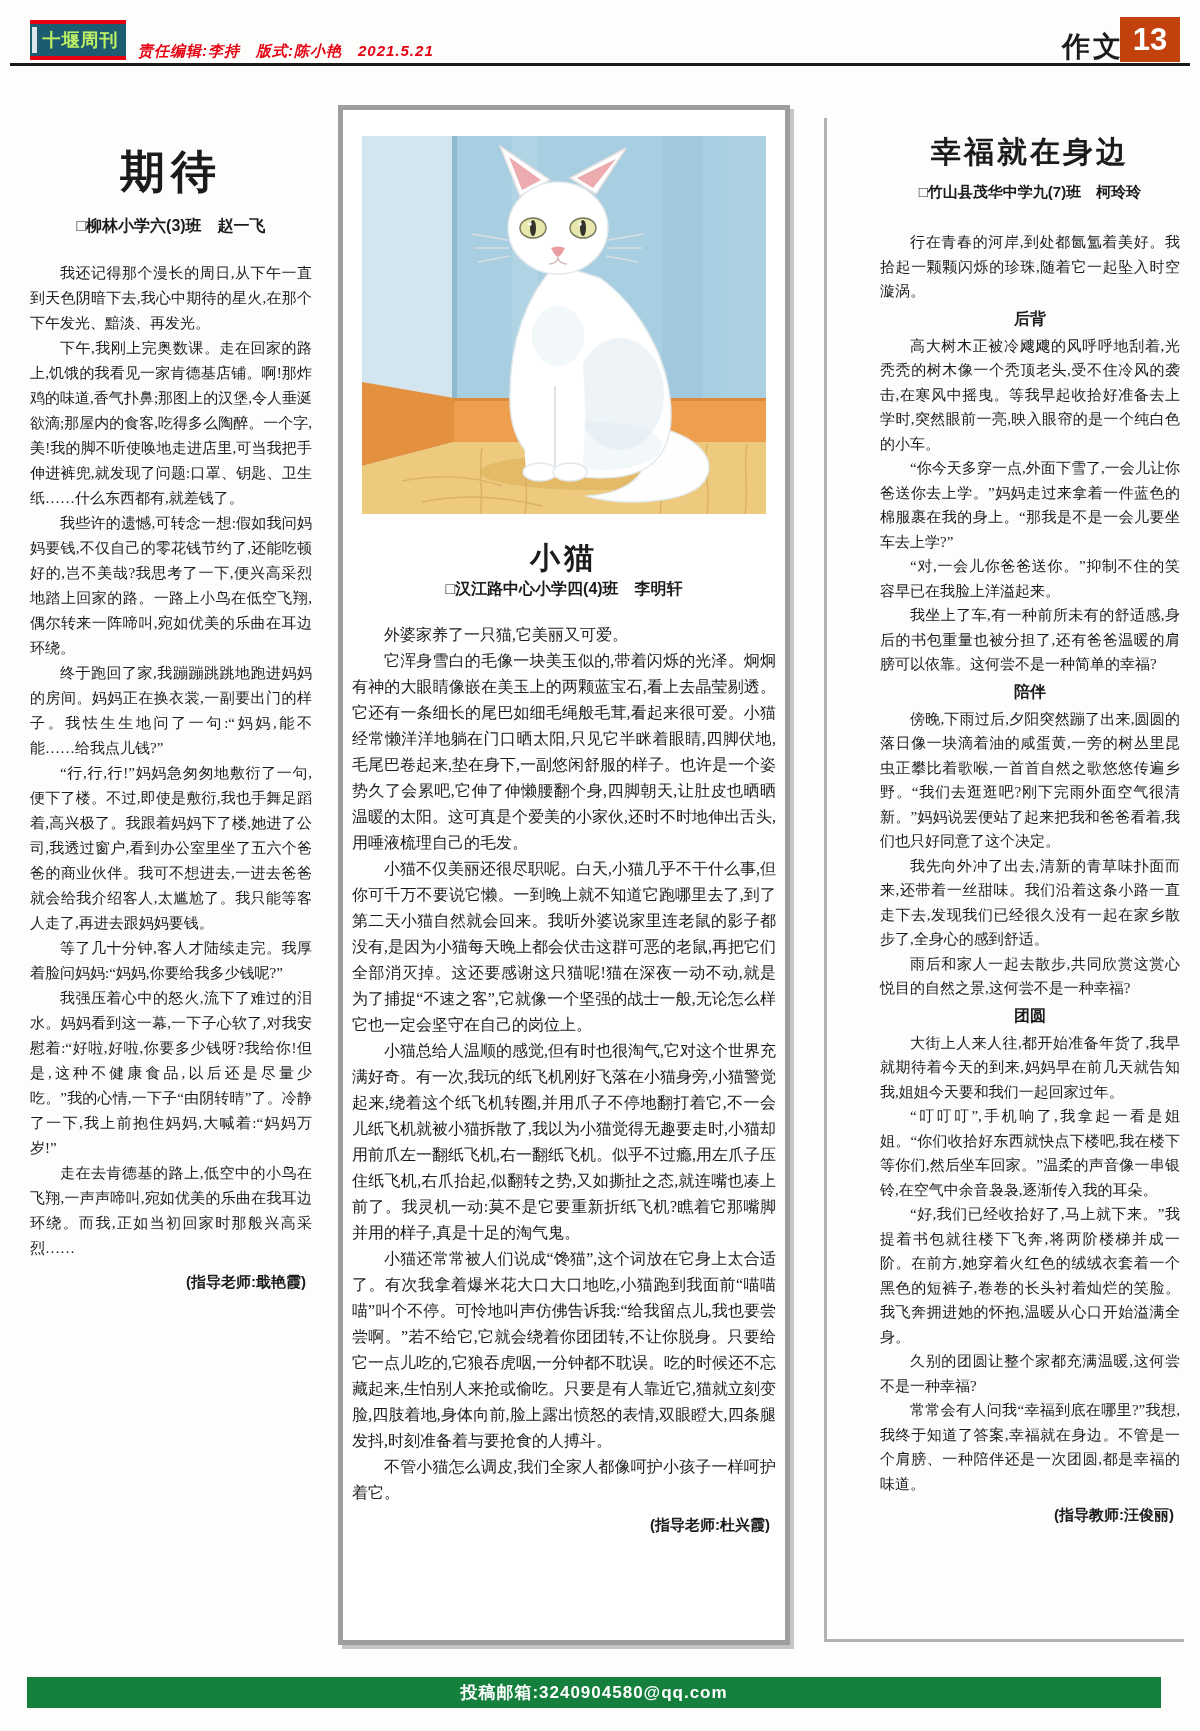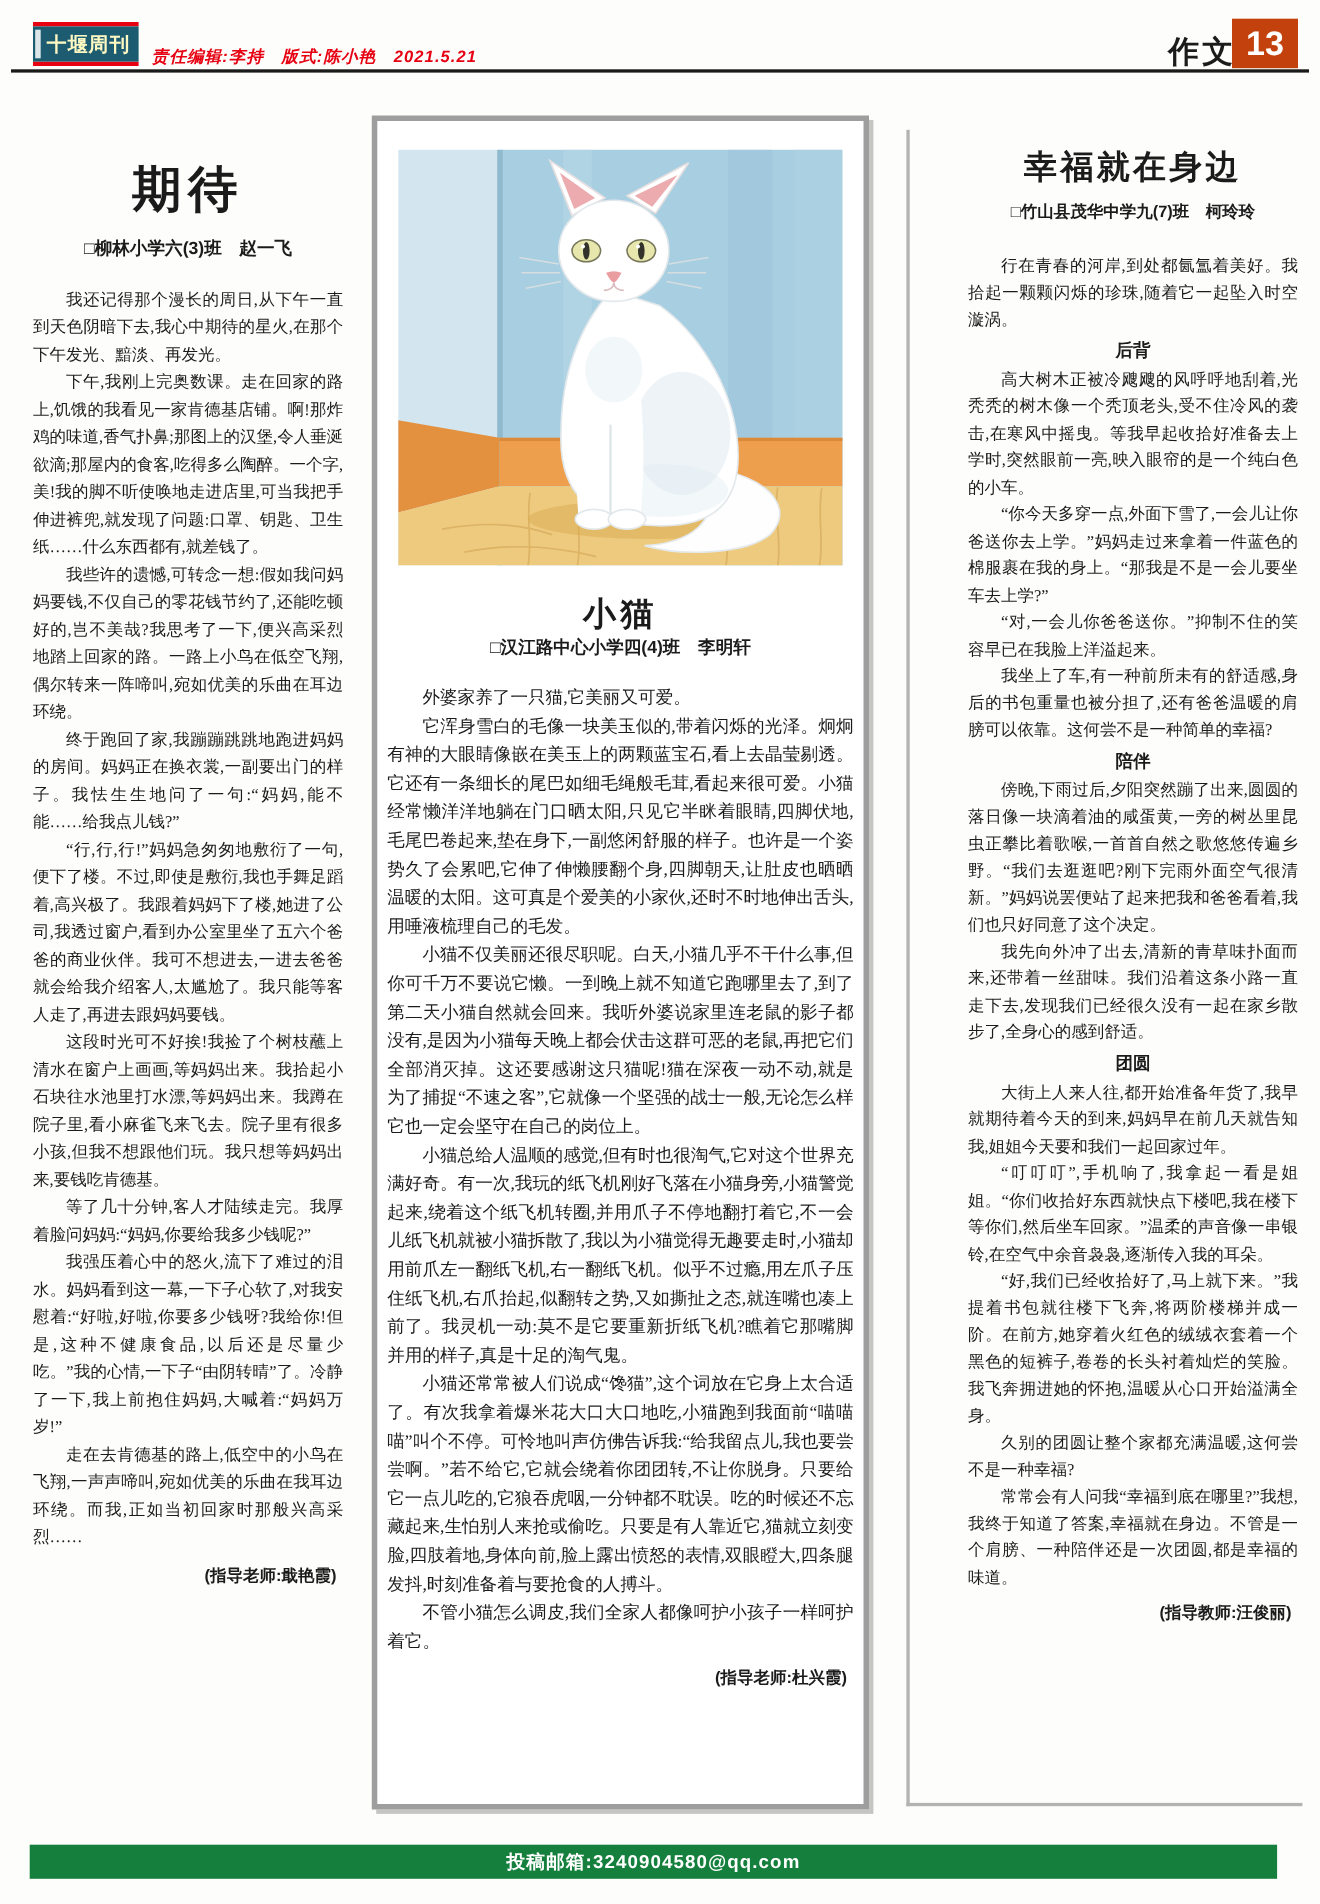--- a/index.html
+++ b/index.html
@@ -4,21 +4,21 @@
 <style>
   html,body{margin:0;padding:0;background:#ffffff;}
   .page{position:relative;width:1200px;height:1731px;background:#fdfdfc;overflow:hidden;
         font-family:"Liberation Serif", serif;color:#1b1b1b;}
 
   
   .masthead{position:absolute;left:30px;top:20px;width:96px;height:40px;}
   .masthead .bar{height:4px;background:#e60012;}
   .masthead .plate{height:32px;background:#1d5b70;display:flex;align-items:center;justify-content:center;position:relative;}
   .masthead .side-strip{position:absolute;left:2px;top:3px;bottom:3px;width:5px;background:#f2f5f6;opacity:.9;}
-  .masthead .plate span{color:#fef9c3;font-weight:bold;font-size:18px;letter-spacing:1px;
+  .masthead .plate span{color:#bef264;font-weight:bold;font-size:18px;letter-spacing:1px;
         font-family:"Liberation Serif", serif;padding-left:5px;}
   .editor-line{position:absolute;left:138px;top:42px;color:#e60012;font-weight:bold;font-style:italic;
         font-size:15px;font-family:"Liberation Sans", sans-serif;letter-spacing:1px;}
   .section-label{position:absolute;left:1062px;top:28px;font-size:28px;font-weight:bold;letter-spacing:3px;}
   .page-badge{position:absolute;left:1120px;top:17px;width:60px;height:45px;background:#c2410c;
         display:flex;align-items:center;justify-content:center;}
   .page-badge span{color:#fff;font-size:31px;font-weight:bold;font-family:"Liberation Sans", sans-serif;}
   .header-rule{position:absolute;left:10px;top:63px;width:1180px;height:3px;background:#1a1a1a;}
 
   
@@ -83,21 +83,20 @@
 
   <div class="col-left">
     <h2 class="essay-title">期待</h2>
     <div class="byline">□柳林小学六(3)班　赵一飞</div>
     <div>
       <p class="para">我还记得那个漫长的周日,从下午一直到天色阴暗下去,我心中期待的星火,在那个下午发光、黯淡、再发光。</p>
       <p class="para">下午,我刚上完奥数课。走在回家的路上,饥饿的我看见一家肯德基店铺。啊!那炸鸡的味道,香气扑鼻;那图上的汉堡,令人垂涎欲滴;那屋内的食客,吃得多么陶醉。一个字,美!我的脚不听使唤地走进店里,可当我把手伸进裤兜,就发现了问题:口罩、钥匙、卫生纸……什么东西都有,就差钱了。</p>
       <p class="para">我些许的遗憾,可转念一想:假如我问妈妈要钱,不仅自己的零花钱节约了,还能吃顿好的,岂不美哉?我思考了一下,便兴高采烈地踏上回家的路。一路上小鸟在低空飞翔,偶尔转来一阵啼叫,宛如优美的乐曲在耳边环绕。</p>
       <p class="para">终于跑回了家,我蹦蹦跳跳地跑进妈妈的房间。妈妈正在换衣裳,一副要出门的样子。我怯生生地问了一句:“妈妈,能不能……给我点儿钱?”</p>
       <p class="para">“行,行,行!”妈妈急匆匆地敷衍了一句,便下了楼。不过,即使是敷衍,我也手舞足蹈着,高兴极了。我跟着妈妈下了楼,她进了公司,我透过窗户,看到办公室里坐了五六个爸爸的商业伙伴。我可不想进去,一进去爸爸就会给我介绍客人,太尴尬了。我只能等客人走了,再进去跟妈妈要钱。</p>
-      <p class="para">这段时光可不好挨!我捡了个树枝蘸上清水在窗户上画画,等妈妈出来。我拾起小石块往水池里打水漂,等妈妈出来。我蹲在院子里,看小麻雀飞来飞去。院子里有很多小孩,但我不想跟他们玩。我只想等妈妈出来,要钱吃肯德基。</p>
       <p class="para">等了几十分钟,客人才陆续走完。我厚着脸问妈妈:“妈妈,你要给我多少钱呢?”</p>
       <p class="para">我强压着心中的怒火,流下了难过的泪水。妈妈看到这一幕,一下子心软了,对我安慰着:“好啦,好啦,你要多少钱呀?我给你!但是,这种不健康食品,以后还是尽量少吃。”我的心情,一下子“由阴转晴”了。冷静了一下,我上前抱住妈妈,大喊着:“妈妈万岁!”</p>
       <p class="para">走在去肯德基的路上,低空中的小鸟在飞翔,一声声啼叫,宛如优美的乐曲在我耳边环绕。而我,正如当初回家时那般兴高采烈……</p>
     </div>
     <div class="signature">(指导老师:戢艳霞)</div>
   </div>
 
   <div class="mid-frame">
     <svg class="illustration" viewBox="0 0 404 378" xmlns="http://www.w3.org/2000/svg">
       <g>
@@ -180,20 +179,21 @@
 
       <h3 class="subhead">后背</h3>
       <p class="para">高大树木正被冷飕飕的风呼呼地刮着,光秃秃的树木像一个秃顶老头,受不住冷风的袭击,在寒风中摇曳。等我早起收拾好准备去上学时,突然眼前一亮,映入眼帘的是一个纯白色的小车。</p>
       <p class="para">“你今天多穿一点,外面下雪了,一会儿让你爸送你去上学。”妈妈走过来拿着一件蓝色的棉服裹在我的身上。“那我是不是一会儿要坐车去上学?”</p>
       <p class="para">“对,一会儿你爸爸送你。”抑制不住的笑容早已在我脸上洋溢起来。</p>
       <p class="para">我坐上了车,有一种前所未有的舒适感,身后的书包重量也被分担了,还有爸爸温暖的肩膀可以依靠。这何尝不是一种简单的幸福?</p>
 
       <h3 class="subhead">陪伴</h3>
       <p class="para">傍晚,下雨过后,夕阳突然蹦了出来,圆圆的落日像一块滴着油的咸蛋黄,一旁的树丛里昆虫正攀比着歌喉,一首首自然之歌悠悠传遍乡野。“我们去逛逛吧?刚下完雨外面空气很清新。”妈妈说罢便站了起来把我和爸爸看着,我们也只好同意了这个决定。</p>
       <p class="para">我先向外冲了出去,清新的青草味扑面而来,还带着一丝甜味。我们沿着这条小路一直走下去,发现我们已经很久没有一起在家乡散步了,全身心的感到舒适。</p>
+      <p class="para">雨后和家人一起去散步,共同欣赏这赏心悦目的自然之景,这何尝不是一种幸福?</p>
 
       <h3 class="subhead">团圆</h3>
       <p class="para">大街上人来人往,都开始准备年货了,我早就期待着今天的到来,妈妈早在前几天就告知我,姐姐今天要和我们一起回家过年。</p>
       <p class="para">“叮叮叮”,手机响了,我拿起一看是姐姐。“你们收拾好东西就快点下楼吧,我在楼下等你们,然后坐车回家。”温柔的声音像一串银铃,在空气中余音袅袅,逐渐传入我的耳朵。</p>
       <p class="para">“好,我们已经收拾好了,马上就下来。”我提着书包就往楼下飞奔,将两阶楼梯并成一阶。在前方,她穿着火红色的绒绒衣套着一个黑色的短裤子,卷卷的长头衬着灿烂的笑脸。我飞奔拥进她的怀抱,温暖从心口开始溢满全身。</p>
       <p class="para">久别的团圆让整个家都充满温暖,这何尝不是一种幸福?</p>
       <p class="para">常常会有人问我“幸福到底在哪里?”我想,我终于知道了答案,幸福就在身边。不管是一个肩膀、一种陪伴还是一次团圆,都是幸福的味道。</p>
     </div>
     <div class="signature">(指导教师:汪俊丽)</div>
   </div>

